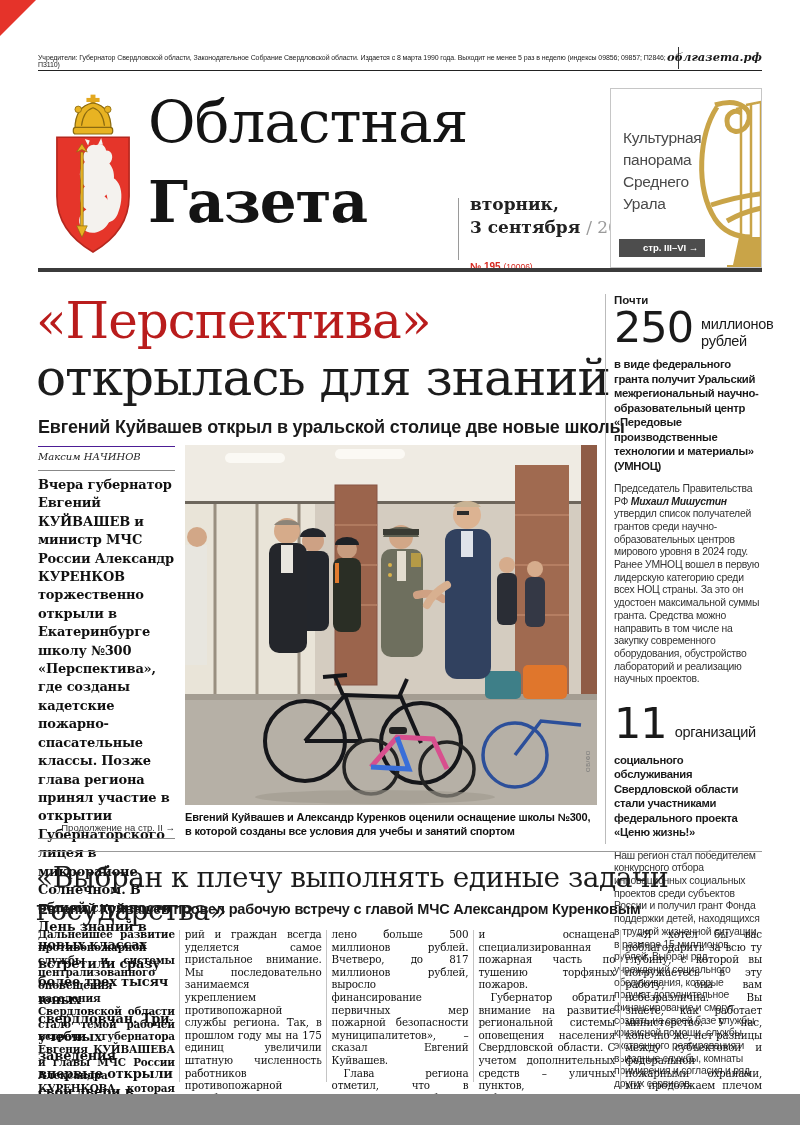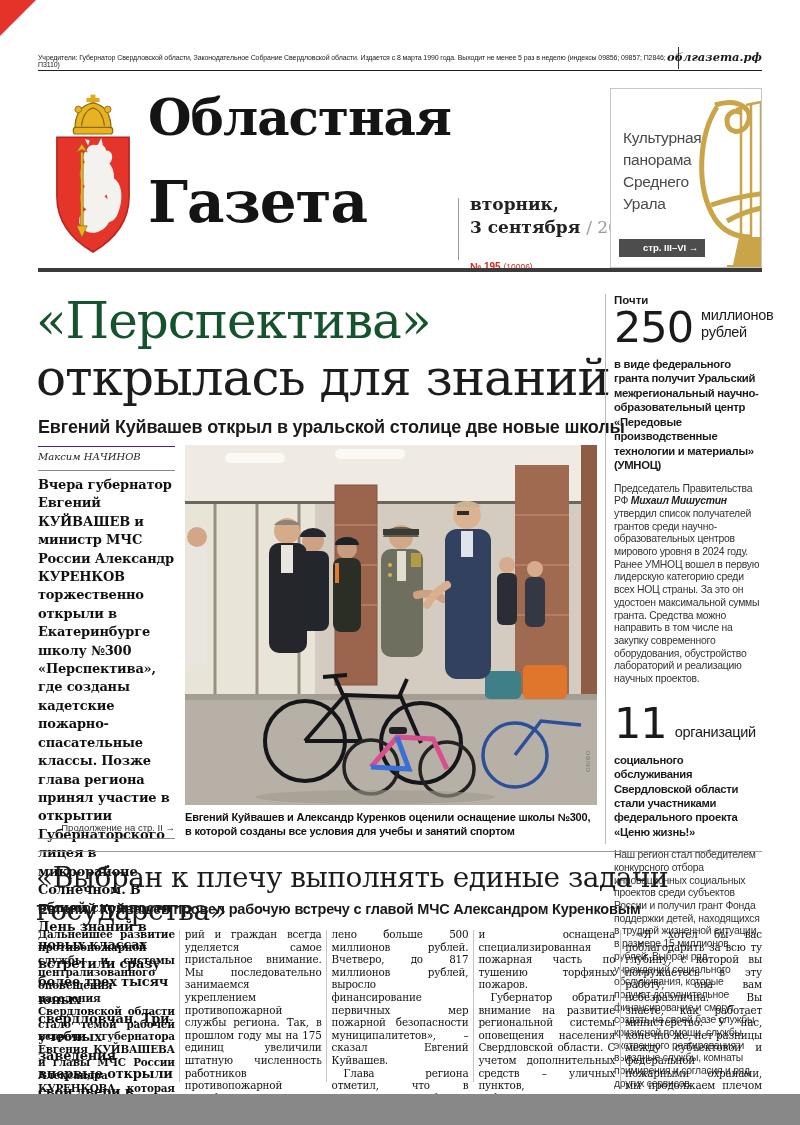--- a/index.html
+++ b/index.html
@@ -16,21 +16,21 @@
     border-top:36px solid #e5332a; border-right:36px solid transparent; }
   #founders { position:absolute; left:38px; top:54px; width:630px;
     font-size:7px; letter-spacing:-0.1px; color:#222; }
   #top-site { position:absolute; right:38px; top:50px; font-size:11.5px;
     font-weight:bold; font-style:italic; font-family:"DejaVu Serif",serif; }
   #top-site-divider { position:absolute; left:678px; top:47px; width:1px; height:22px; background:#333; }
   #top-rule { position:absolute; left:38px; top:70px; width:724px; height:1px; background:#222; }
 
   
   #coat { position:absolute; left:52px; top:92px; width:82px; height:166px; }
-  #mast-title1 { position:absolute; left:148px; top:88px; font-size:50px; font-weight:bold;
+  #mast-title1 { position:absolute; left:148px; top:88px; font-size:58px; font-weight:normal;
     letter-spacing:-1px; color:#141414; }
   #mast-title2 { position:absolute; left:148px; top:168px; font-size:58px; font-weight:bold;
     letter-spacing:-1px; color:#141414; }
   #date-divider { position:absolute; left:458px; top:198px; width:1px; height:62px; background:#9a9a9a; }
   #date-block { position:absolute; left:470px; top:194px; }
   .date-l1 { font-size:17px; font-weight:bold; color:#222; }
   .date-l2 { font-size:17px; font-weight:bold; color:#222; margin-top:3px; }
   .date-year { color:#9a9a9a; font-weight:normal; }
   .issue-line { margin-top:24px; font-size:10px; font-weight:bold; color:#d5281f;
     font-family:"Liberation Sans",sans-serif; }
@@ -40,21 +40,21 @@
     border:1px solid #c6c6c6; background:#fff; overflow:hidden; }
   #culture-text { position:absolute; left:12px; top:38px; font-size:15.5px; line-height:1.42;
     color:#4a4a4a; letter-spacing:-0.3px; }
   #culture-text span { display:block; }
   #lyre { position:absolute; right:-6px; top:6px; width:86px; height:188px; }
   #culture-badge { position:absolute; left:8px; top:150px; background:#4d4d4d; color:#fff;
     font-size:9.5px; font-weight:bold; padding:3px 7px 4px 24px; letter-spacing:0; }
   #mast-rule { position:absolute; left:38px; top:268px; width:724px; height:4px; background:#3b3b3b; }
 
   
-  #lead-h1a { position:absolute; left:36px; top:292px; font-size:50px; letter-spacing:-1px; color:#14532d; }
+  #lead-h1a { position:absolute; left:36px; top:292px; font-size:50px; letter-spacing:-1px; color:#b91c1c; }
   #lead-h1b { position:absolute; left:36px; top:349px; font-size:50px; letter-spacing:-1px; color:#1c1c1c; }
   #lead-sub { position:absolute; left:38px; top:417px; font-size:18px; font-weight:bold; letter-spacing:-0.2px; }
 
   #byline-box { position:absolute; left:38px; top:446px; width:137px;
     border-top:1px solid #4c1d95; border-bottom:1px solid #888; padding:4px 0 8px 0;font-style:italic; }
   #byline { font-size:10px; color:#222; font-family:"DejaVu Serif",serif; }
   #lead-body { position:absolute; left:38px; top:476px; width:139px;
     font-family:"DejaVu Serif",serif; font-weight:bold; font-size:13px; line-height:18.4px;
     color:#111; letter-spacing:-0.2px; }
   #lead-cont { position:absolute; left:38px; top:822px; width:137px; text-align:right;
@@ -67,21 +67,21 @@
   #photo-caption { position:absolute; left:185px; top:810px; width:412px;
     font-size:11px; font-weight:bold; line-height:1.3; letter-spacing:-0.2px; color:#111; }
 
   
   #sidebar-rule { position:absolute; left:605px; top:294px; width:1px; height:550px; background:#bbb; }
   #sidebar { position:absolute; left:614px; top:294px; width:148px; }
   .sb-kicker { font-size:11.5px; font-weight:bold; }
   .sb-number-row { display:flex; align-items:flex-start; margin-top:0px; }
   .sb-number { font-size:43px; line-height:1.0; font-weight:normal; letter-spacing:-1px;
     font-family:"DejaVu Sans",sans-serif; }
-  .sb-unit { font-size:14.5px; line-height:1.15; margin-left:8px; margin-top:1px; letter-spacing:-0.3px; }
+  .sb-unit { font-size:14.5px; line-height:1.15; margin-left:8px; margin-top:10px; letter-spacing:-0.3px; }
   .sb-lead { margin-top:8px; font-size:11.3px; font-weight:bold; line-height:1.28; letter-spacing:-0.3px; }
   .sb-body { margin-top:10px; font-size:10.4px; line-height:1.22; color:#333; letter-spacing:-0.25px; }
   .sb-body b { font-style:italic; color:#222; }
   #sb-block2 { margin-top:16px; }
   #sb-footer { margin-top:12px; display:flex; align-items:center; font-size:11px; color:#333; }
   #sb-footer .dash { flex:1; height:1px; background:#888; }
   #sb-footer .site { padding:0 6px; }
   #sb-footer .arr { margin-left:2px; font-size:12px; }
 
   

